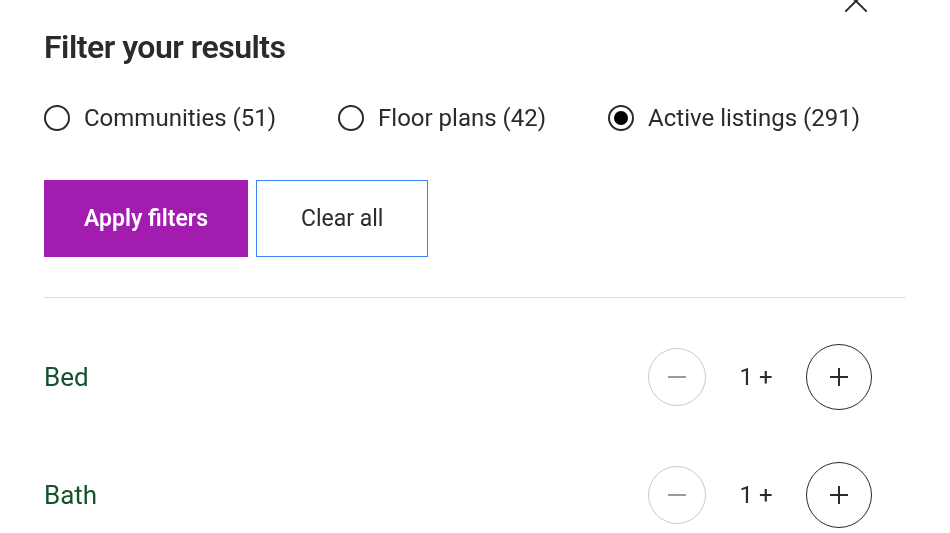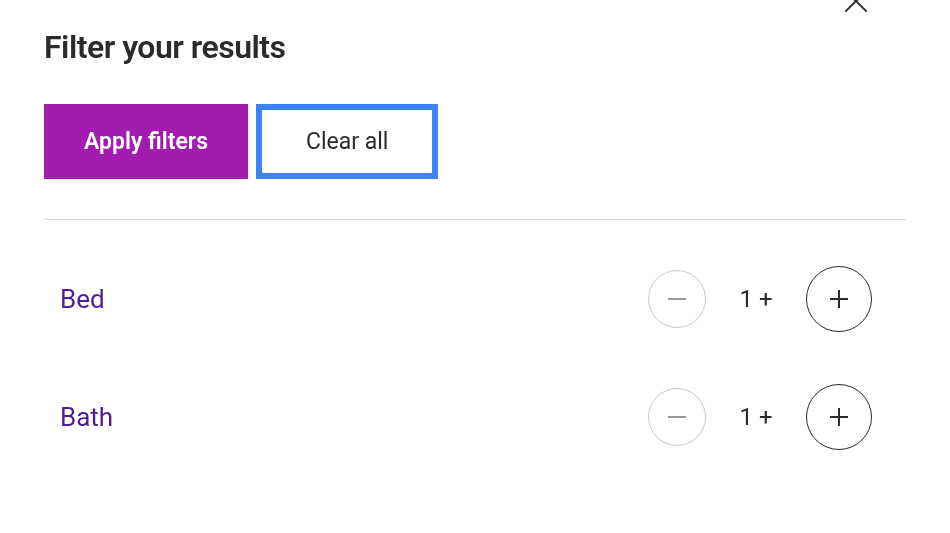--- a/index.html
+++ b/index.html
@@ -87,41 +87,40 @@
       font-family: inherit;
     }
     .btn-primary {
       background: #a21caf;
       color: #fff;
       font-weight: 600;
     }
     .btn-secondary {
       background: #fff;
       color: #2b2b2b;
-      border: 6px solid #3b82f6;
-      padding: 12px 44px;
+      border: 1px solid #3b82f6;
+      padding: 24px 44px;
     }
     .divider {
       height: 1px;
       background: #dcdcdc;
       margin: 0 0 46px 0;
     }
     .stepper-section {
       margin-left: 0;
     }
     .stepper-row {
       display: flex;
       align-items: center;
       justify-content: space-between;
       margin-bottom: 52px;
     }
     .stepper-label {
       font-size: 26px;
-      color: #4c1d95;
-      margin-left: 16px;
+      color: #14532d;
     }
     .stepper-controls {
       display: flex;
       align-items: center;
       gap: 30px;
       padding-right: 34px;
     }
     .stepper-btn {
       width: 58px;
       height: 58px;
@@ -156,20 +155,34 @@
 <div class="close-btn">
   <svg viewBox="0 0 24 24">
     <line x1="4" y1="4" x2="20" y2="20" stroke="#2b2b2b" stroke-width="1.5"></line>
     <line x1="20" y1="4" x2="4" y2="20" stroke="#2b2b2b" stroke-width="1.5"></line>
   </svg>
 </div>
 
 <div class="container">
   <h1 class="title">Filter your results</h1>
 
+  <div class="radio-row">
+    <div class="radio-item">
+      <span class="radio-circle"></span>
+      <span class="radio-label">Communities (51)</span>
+    </div>
+    <div class="radio-item">
+      <span class="radio-circle"></span>
+      <span class="radio-label">Floor plans (42)</span>
+    </div>
+    <div class="radio-item">
+      <span class="radio-circle selected"></span>
+      <span class="radio-label">Active listings (291)</span>
+    </div>
+  </div>
 
   <div class="button-row">
     <button class="btn btn-primary">Apply filters</button>
     <button class="btn btn-secondary">Clear all</button>
   </div>
 
   <div class="divider"></div>
 
   <div class="stepper-section">
     <div class="stepper-row">

